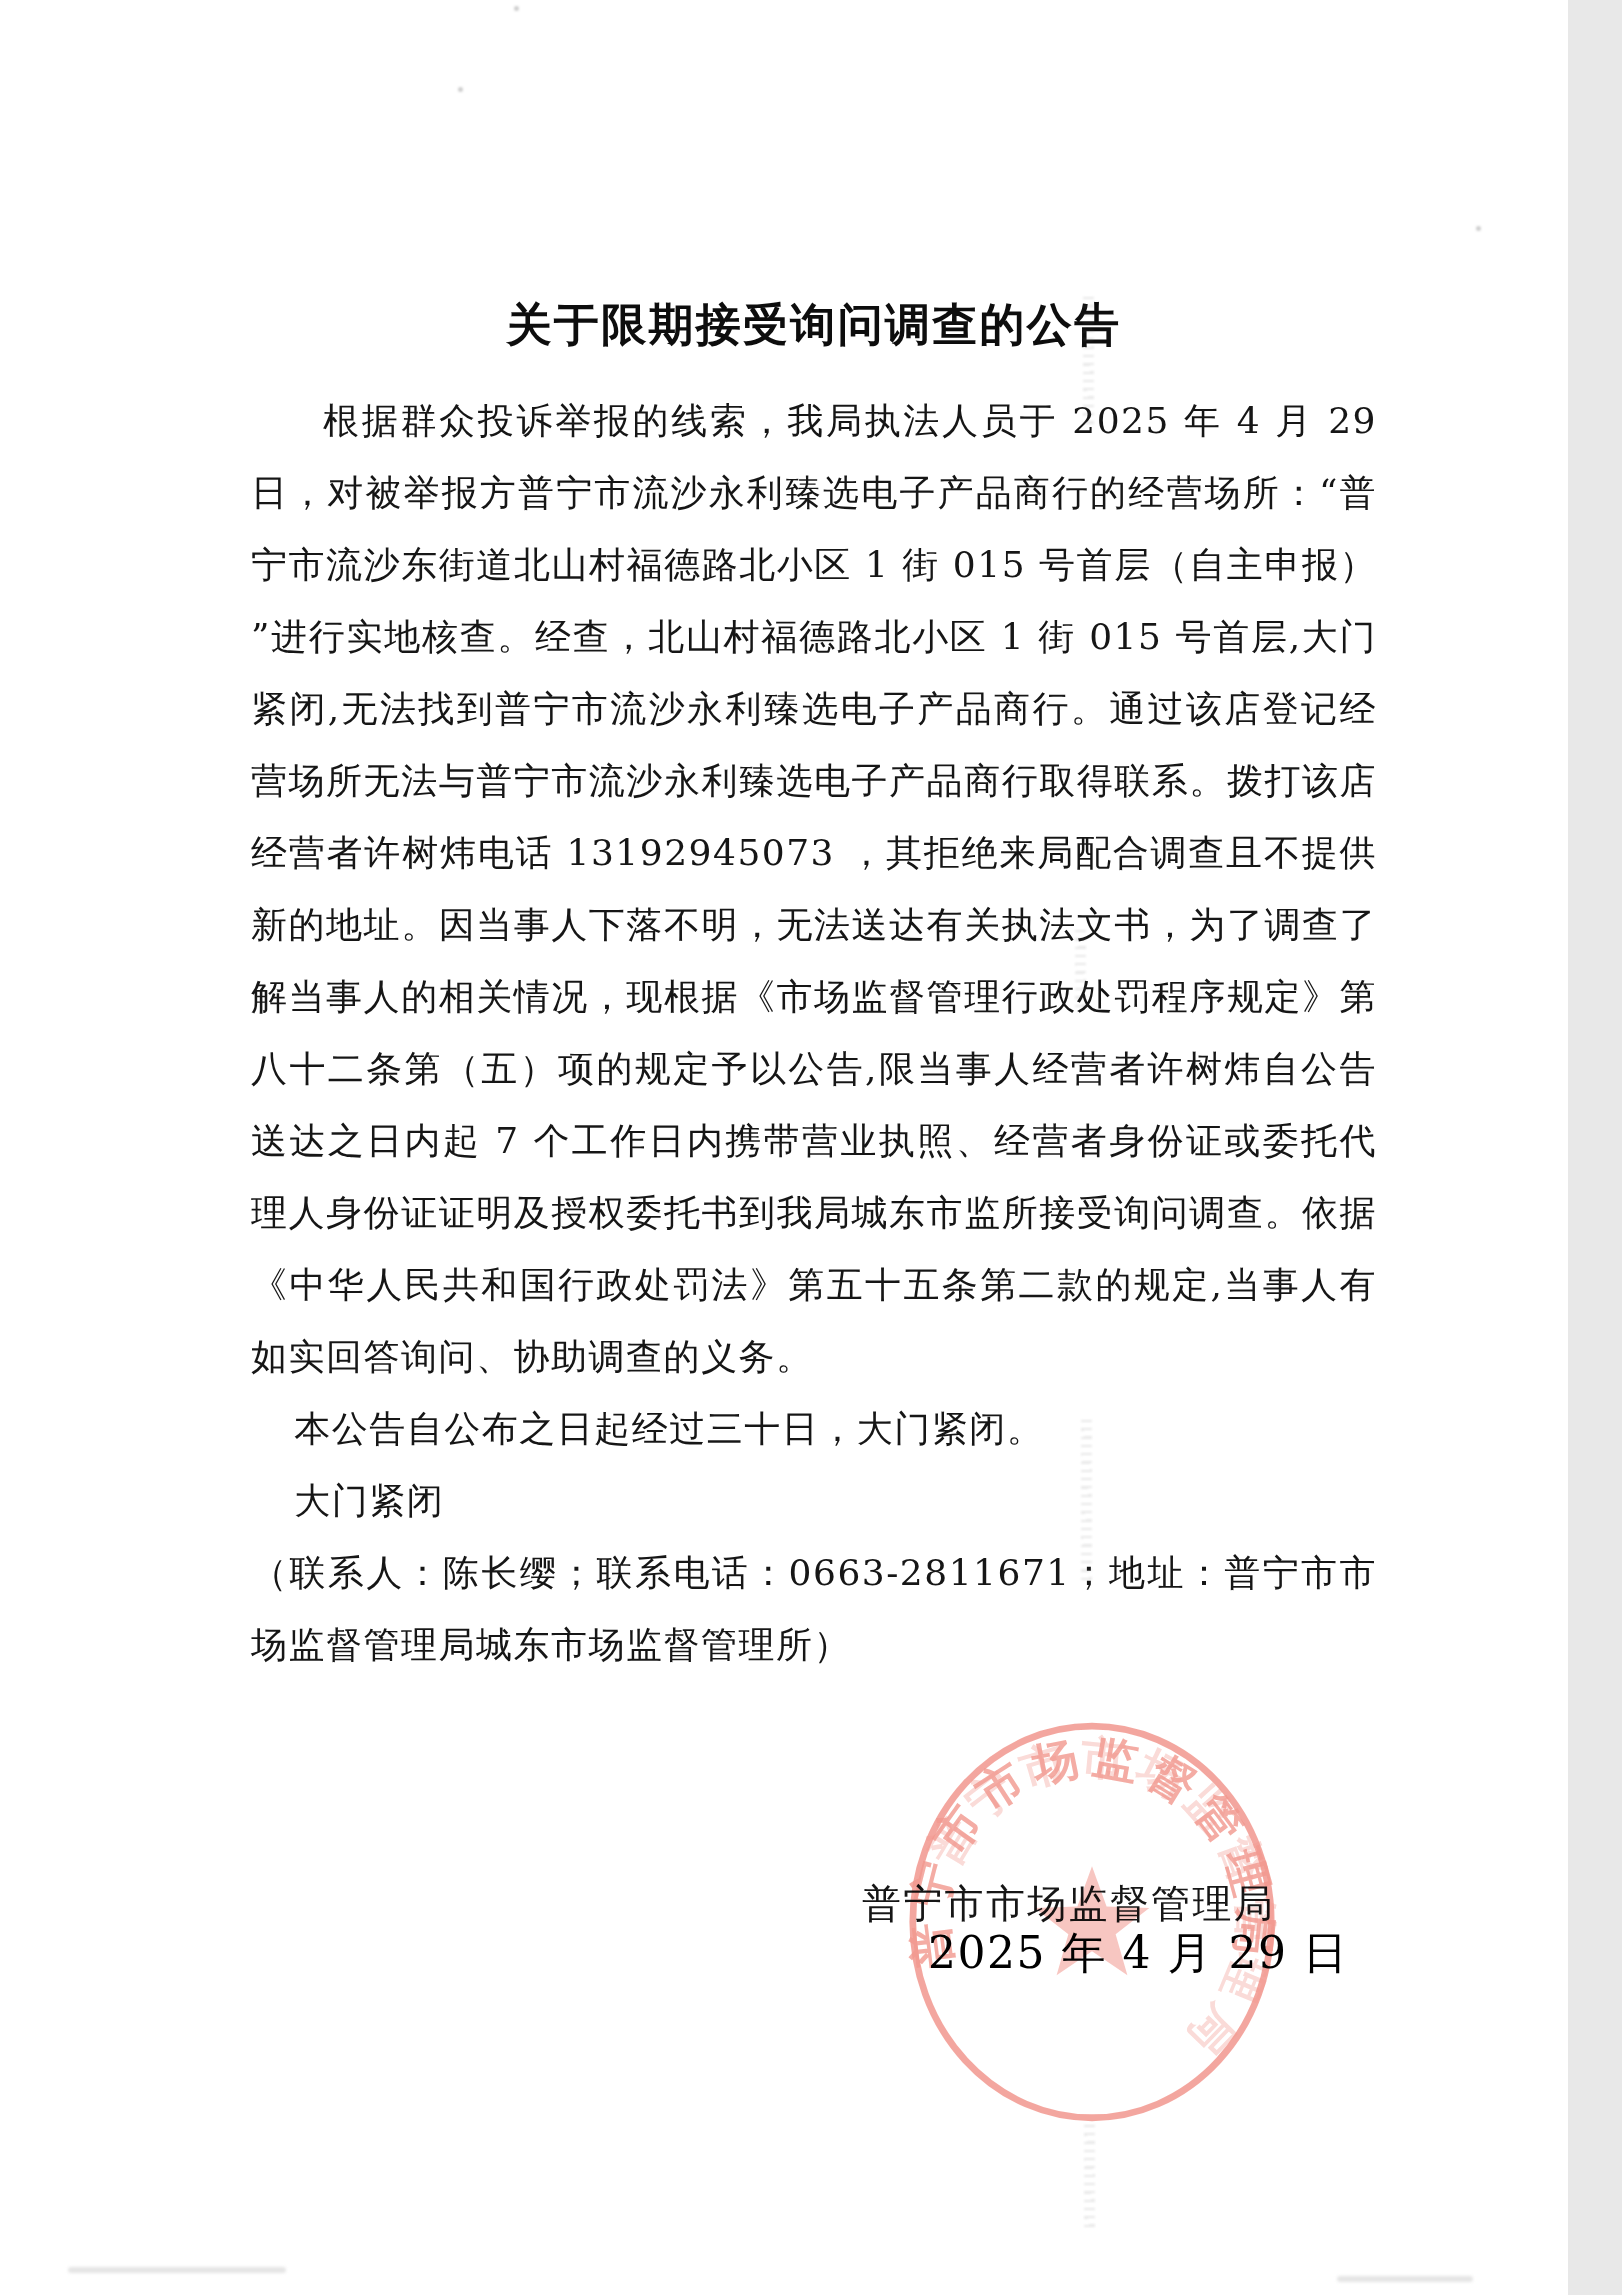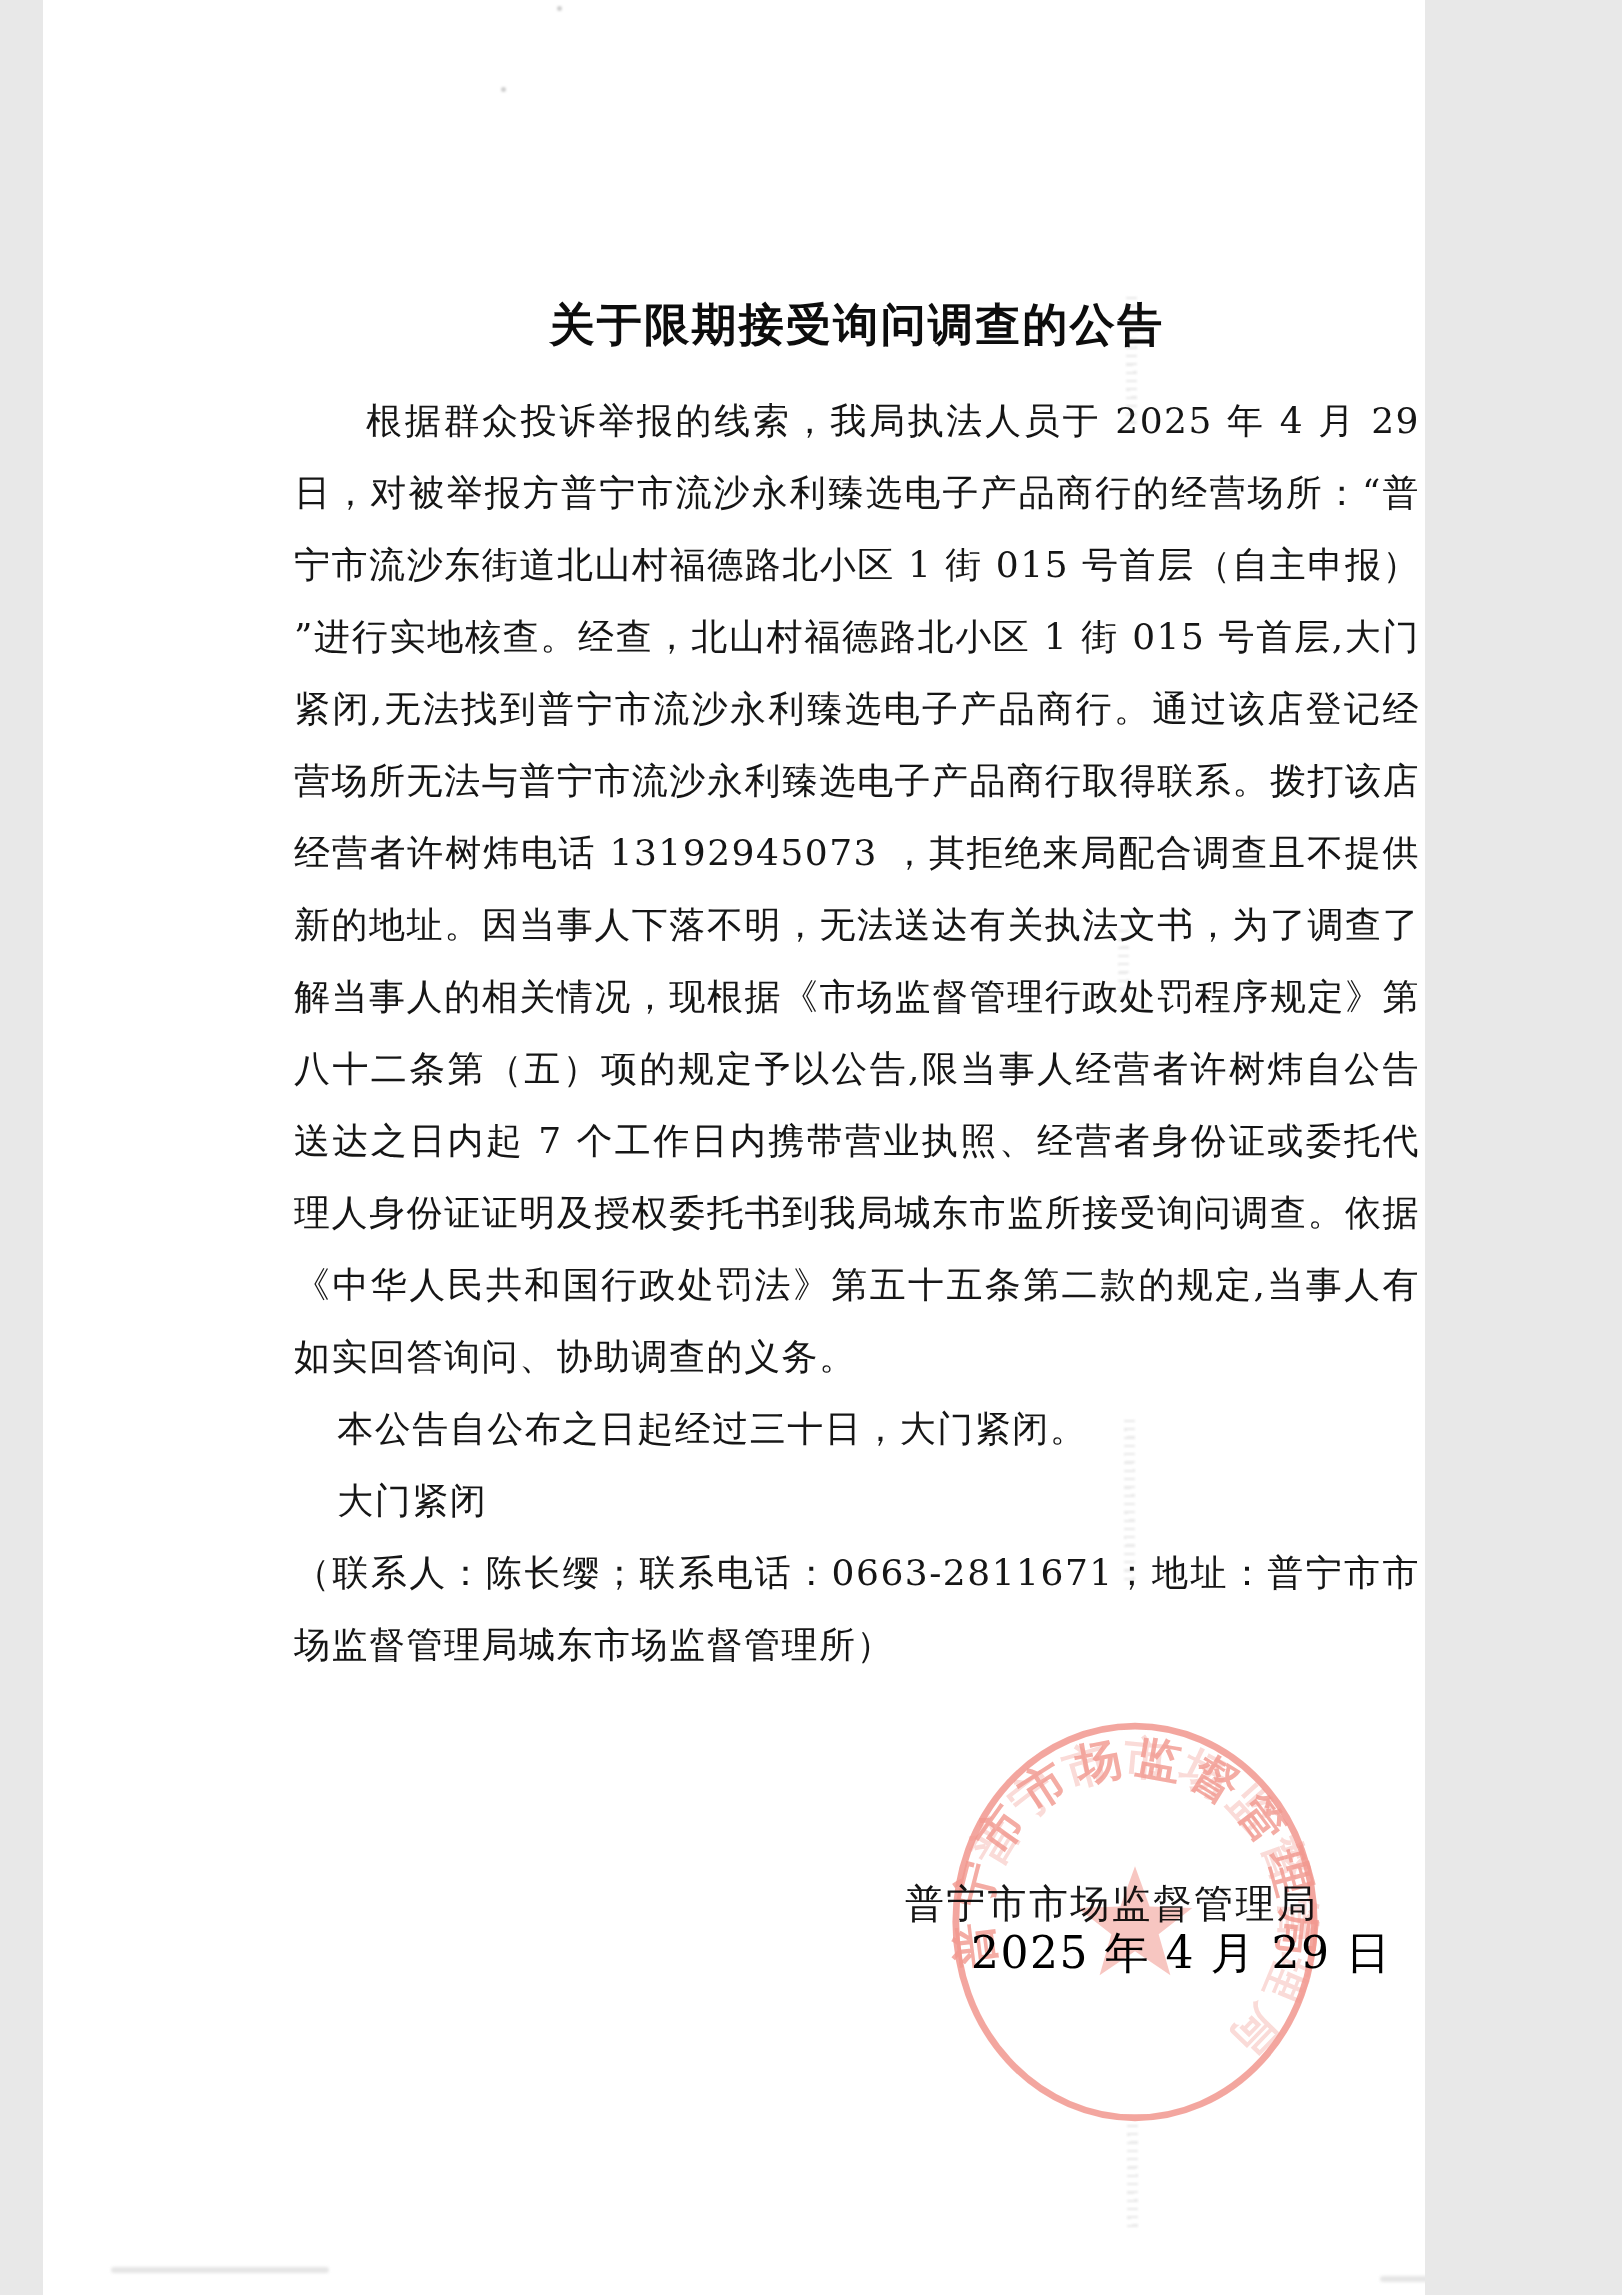--- a/index.html
+++ b/index.html
@@ -1,23 +1,22 @@
 <!DOCTYPE html>
 <html style="font-size:12px"><head>
 <meta charset="utf-8">
 <style>
   html,body{margin:0;padding:0;background:#e8e8e8;}
   .page{
     position:relative;
-    width:1382px;height:2295px;
+    width:1568px;height:2295px;
     background:#ffffff;
     overflow:hidden;
     font-family:"DejaVu Serif","Liberation Serif",serif;
     color:#141414;
-    margin-left:43px;
   }
   .doc{
     position:absolute;
     left:251px;top:295px;width:1126px;
   }
   .doc-title{
     margin:0 0 30px 0;
     font-family:"DejaVu Sans","Liberation Sans",sans-serif;
     font-weight:700;
     font-size:45px;

